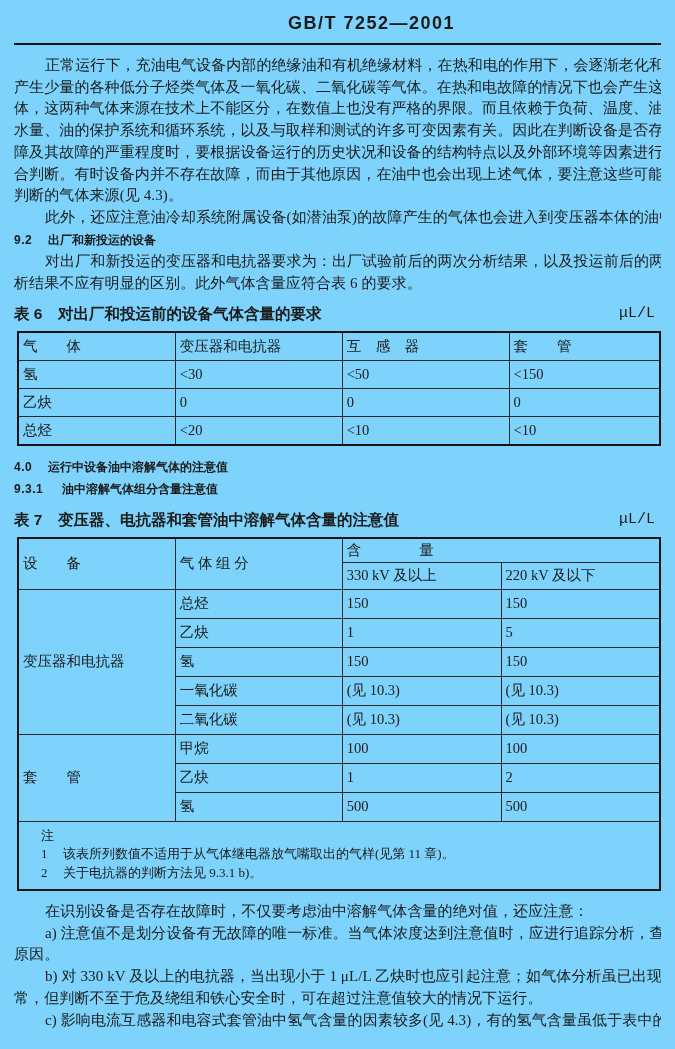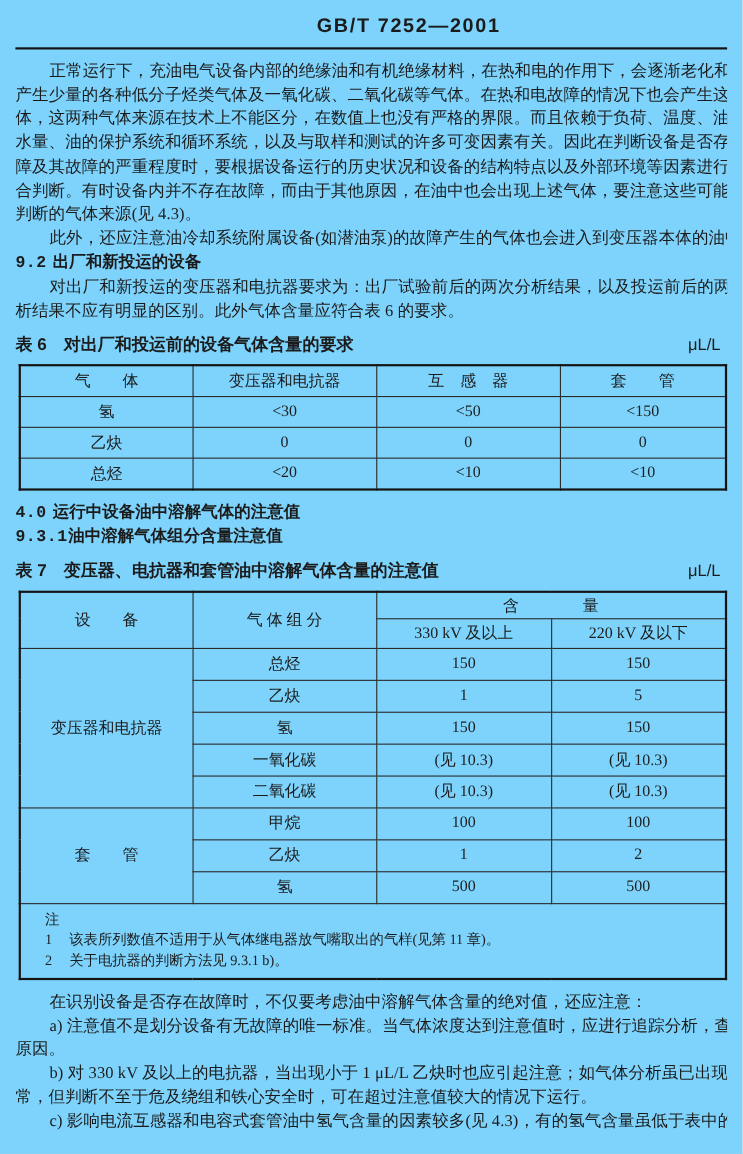--- a/index.html
+++ b/index.html
@@ -25,56 +25,55 @@
     height:26px;
   }
   .header-rule { height:0; border:none; border-top:2.5px solid #141414; margin:4px 0 0 0; }
 
   .body-text { font-size:15px; line-height:21.7px; }
   .line { white-space:nowrap; overflow:hidden; letter-spacing:0.1px; }
   .indent { text-indent:31px; }
   .mt10 { margin-top:10px; }
 
   .sec-heading {
-    font-family:Liberation Mono, monospace;
+    font-family:Liberation Sans, sans-serif;
     font-weight:bold;
-    font-size:15px;
+    font-size:12px;
     line-height:22.5px;
     white-space:nowrap;
   }
   .sec-heading .sec-num { display:inline-block; min-width:34px; letter-spacing:0.5px; }
   .sec-heading .sec-num.wide { min-width:48px; }
 
   .caption-row {
     position:relative;
     text-align:left;
     font-family:"Liberation Sans","DejaVu Sans",sans-serif;
     font-weight:bold;
     font-size:15.5px;
     margin:8px 0 6px 0;
     height:22px; line-height:22px;
   }
   .caption-row .unit {
     position:absolute; right:6px; top:0;
-    font-family:Liberation Sans, sans-serif;
+    font-family:Liberation Mono, monospace;
     font-weight:normal;
     font-size:15px;
   }
 
   table.gb {
     width:644px;
     margin-left:3px;
     border-collapse:collapse;
     table-layout:fixed;
     font-size:14.5px;
     border:2px solid #141414;
   }
   table.gb td {
     border:1px solid #2a2a2a;
-    text-align:center;
     vertical-align:middle;
     padding:0 4px;
     height:27px;
     overflow:hidden;
   }
   table.t7 td { height:28px; }
   table.t7 tr.hdr1 td { height:23px; }
   table.t7 tr.hdr2 td { height:26px; }
   td.notes-cell {
     text-align:left !important;

